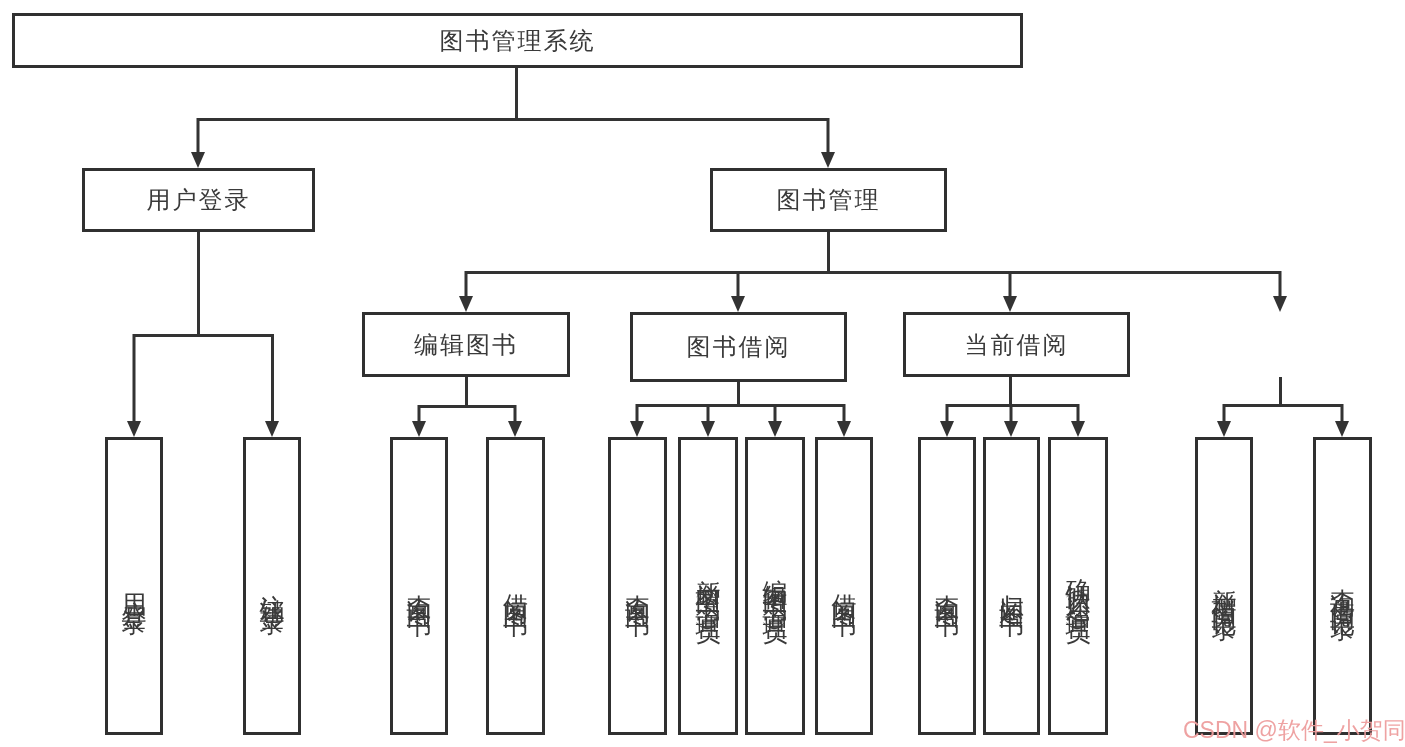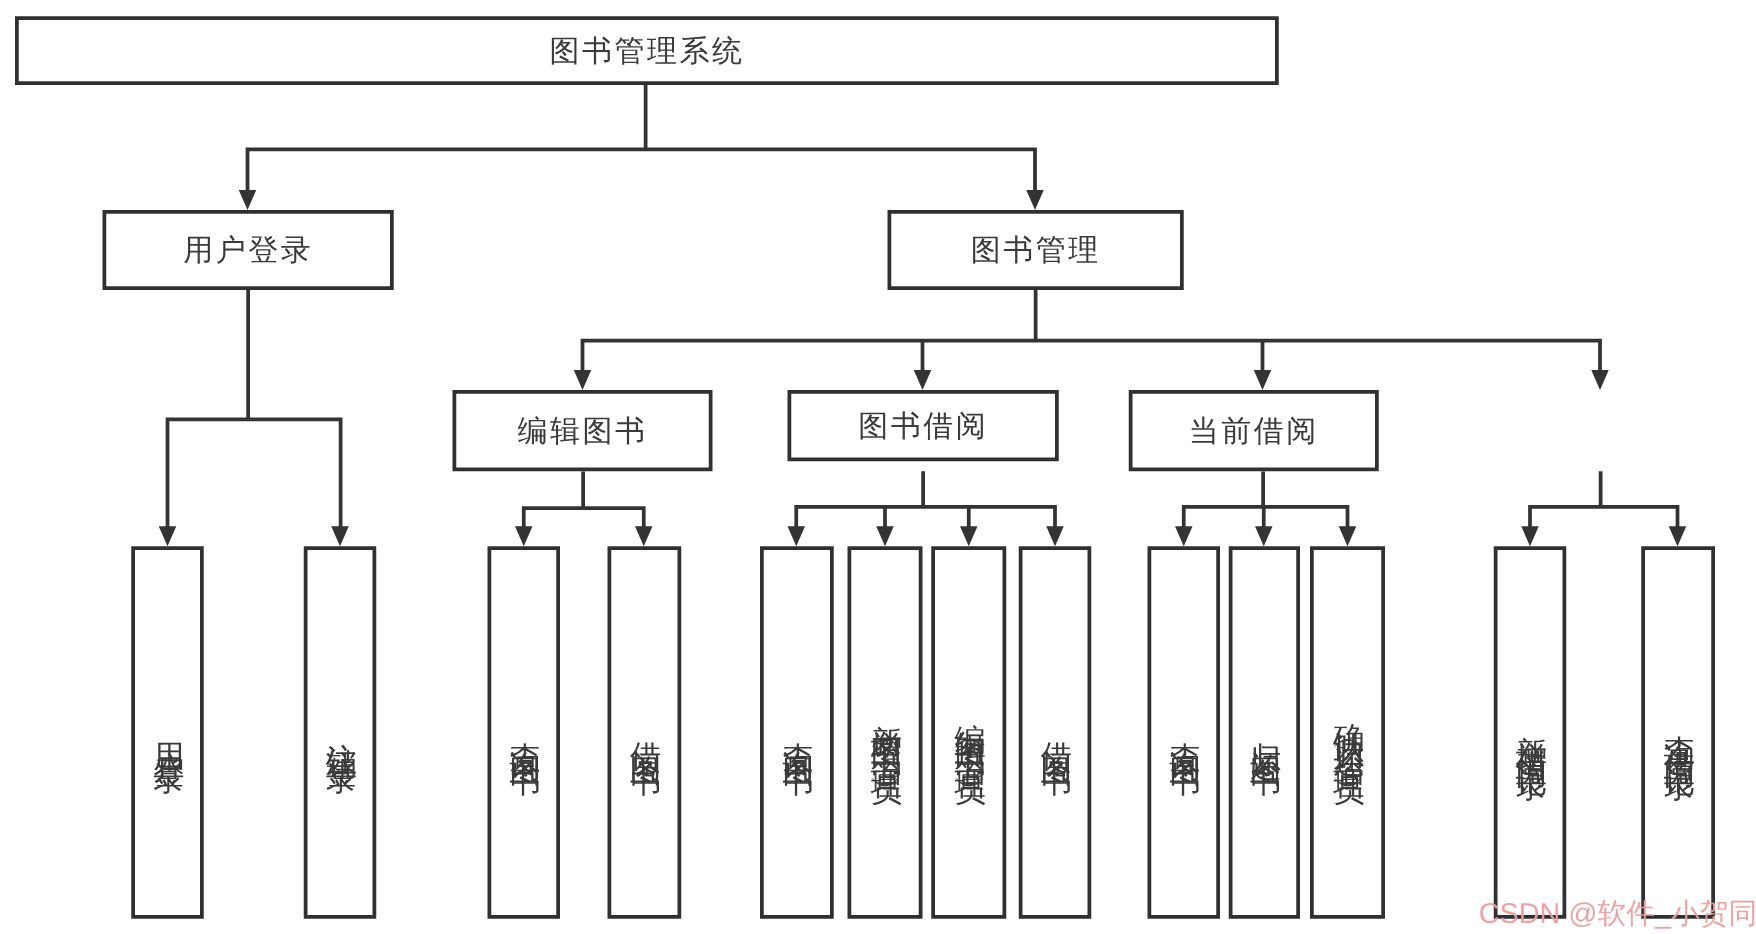--- a/index.html
+++ b/index.html
@@ -133,24 +133,24 @@
   <div class="hbox" style="left:82px; top:168px; width:233px; height:64px;">
     <span>用户登录</span>
   </div>
   <div class="hbox" style="left:710px; top:168px; width:237px; height:64px;align-items:center;">
     <span>图书管理</span>
   </div>
 
   <div class="hbox" style="left:362px; top:312px; width:208px; height:65px;">
     <span>编辑图书</span>
   </div>
-  <div class="hbox" style="left:630px; top:312px; width:217px; height:57px;">
+  <div class="hbox" style="left:630px; top:312px; width:217px; height:70px;">
     <span>图书借阅</span>
   </div>
-  <div class="hbox" style="left:903px; top:312px; width:200px; height:65px;">
+  <div class="hbox" style="left:903px; top:312px; width:227px; height:65px;">
     <span>当前借阅</span>
   </div>
 
   <div class="vbox" style="left:105px; top:437px; width:58px; height:298px;">
     <span class="vtext">用户登录</span>
   </div>
   <div class="vbox" style="left:243px; top:437px; width:58px; height:298px;">
     <span class="vtext">注销登录</span>
   </div>
   <div class="vbox" style="left:390px; top:437px; width:58px; height:298px;">

